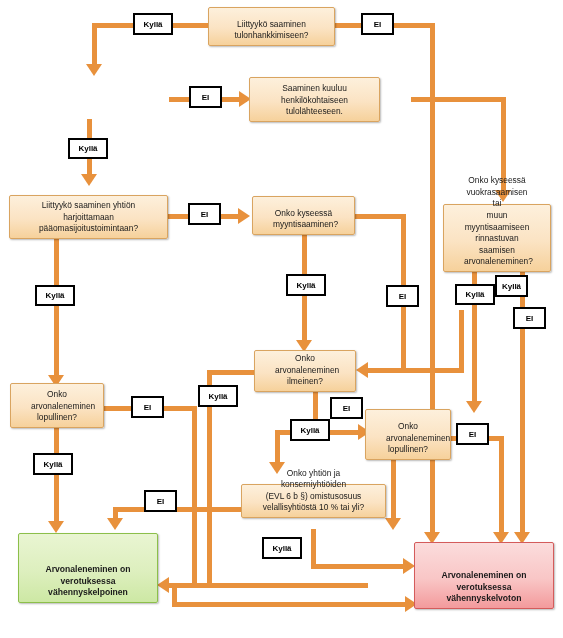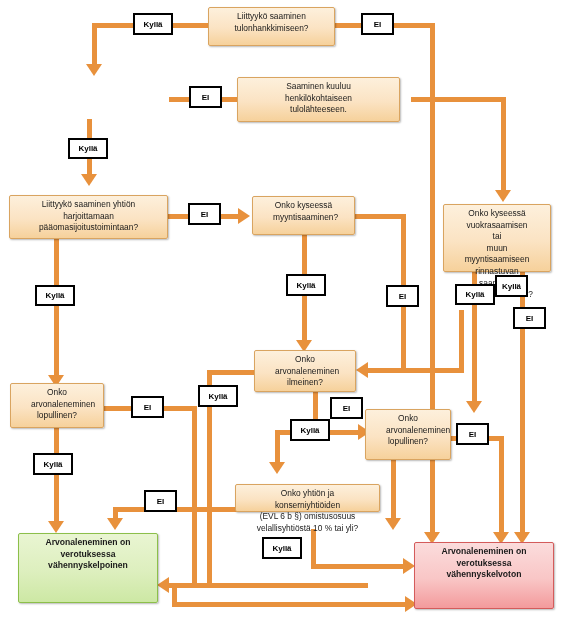--- a/index.html
+++ b/index.html
@@ -9,21 +9,21 @@
   
   .ln{position:absolute;background:#E8913C;}
   .ln.h{height:5px;}
   .ln.v{width:5px;}
   .arw{position:absolute;width:0;height:0;}
   .arw.down{border-left:8px solid transparent;border-right:8px solid transparent;border-top:12px solid #E8913C;}
   .arw.right{border-top:8px solid transparent;border-bottom:8px solid transparent;border-left:12px solid #E8913C;}
   .arw.left{border-top:8px solid transparent;border-bottom:8px solid transparent;border-right:12px solid #E8913C;}
 
   
-  .node{position:absolute;box-sizing:border-box;display:flex;align-items:flex-start;
+  .node{position:absolute;box-sizing:border-box;display:flex;align-items:flex-end;
         justify-content:center;text-align:center;font-size:8.4px;line-height:11.6px;
         color:#1a1a1a;padding:3px 20px;}
   .node.dec,.node.proc{
         background:linear-gradient(180deg,#FDF0DC 0%,#FBE3C3 55%,#F6D19B 100%);
         border:1px solid #D9A460;border-radius:2px;
         box-shadow:1px 1px 2px rgba(0,0,0,.28);}
   .node.green{
         background:linear-gradient(180deg,#E9F5D2 0%,#DDEFBE 55%,#CDE8A4 100%);
         border:1px solid #8CBF4A;border-radius:2px;font-weight:bold;font-size:8.6px;
         box-shadow:1px 1px 2px rgba(0,0,0,.28);}
@@ -121,21 +121,21 @@
   <div class="arw right" style="left:405px;top:596px;"></div>
 
   <div class="ln h" style="left:366px;top:368px;width:98px;"></div>
   <div class="ln v" style="left:459px;top:310px;height:60px;"></div>
 
   <div class="node dec" style="left:208px;top:7px;width:127px;height:39px;">
     <span class="txt">Liittyykö saaminen<br>tulonhankkimiseen?</span>
   </div>
 
 
-  <div class="node proc" style="left:237px;top:77px;width:163px;height:45px;">
+  <div class="node proc" style="left:249px;top:77px;width:131px;height:45px;">
     <span class="txt">Saaminen kuuluu henkilökohtaiseen<br>tulolähteeseen.</span>
   </div>
 
   <div class="node dec" style="left:9px;top:195px;width:159px;height:44px;">
     <span class="txt">Liittyykö saaminen yhtiön<br>harjoittamaan<br>pääomasijoitustoimintaan?</span>
   </div>
 
   <div class="node dec" style="left:252px;top:196px;width:103px;height:39px;">
     <span class="txt">Onko kyseessä<br>myyntisaaminen?</span>
   </div>
@@ -149,21 +149,21 @@
   </div>
 
   <div class="node dec" style="left:10px;top:383px;width:94px;height:45px;">
     <span class="txt">Onko<br>arvonaleneminen<br>lopullinen?</span>
   </div>
 
   <div class="node dec" style="left:365px;top:409px;width:86px;height:51px;">
     <span class="txt">Onko<br>arvonaleneminen<br>lopullinen?</span>
   </div>
 
-  <div class="node dec" style="left:235px;top:484px;width:145px;height:28px;">
+  <div class="node dec" style="left:241px;top:484px;width:145px;height:34px;">
     <span class="txt">Onko yhtiön ja konserniyhtiöiden<br>(EVL 6 b §) omistusosuus<br>velallisyhtiöstä 10 % tai yli?</span>
   </div>
 
   <div class="node green" style="left:18px;top:533px;width:140px;height:70px;">
     <span class="txt">Arvonaleneminen on<br>verotuksessa<br>vähennyskelpoinen</span>
   </div>
 
   <div class="node red" style="left:414px;top:542px;width:140px;height:67px;">
     <span class="txt">Arvonaleneminen on<br>verotuksessa<br>vähennyskelvoton</span>
   </div>

